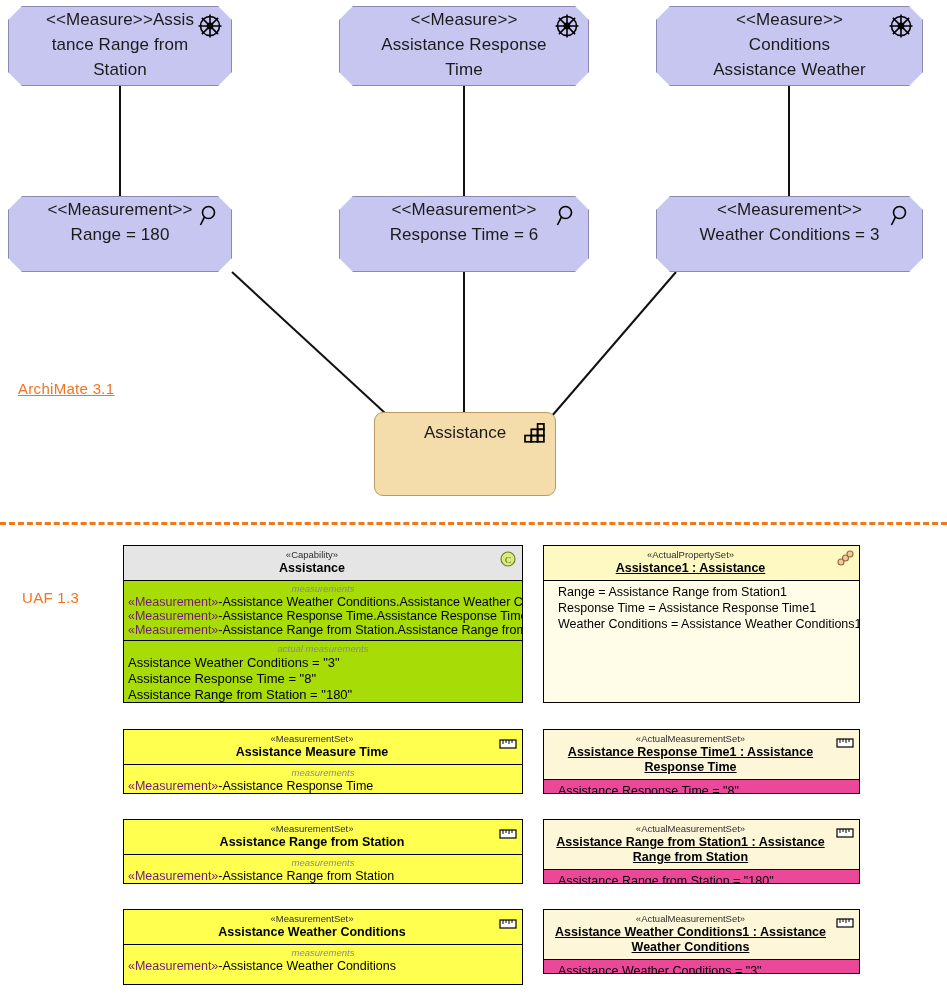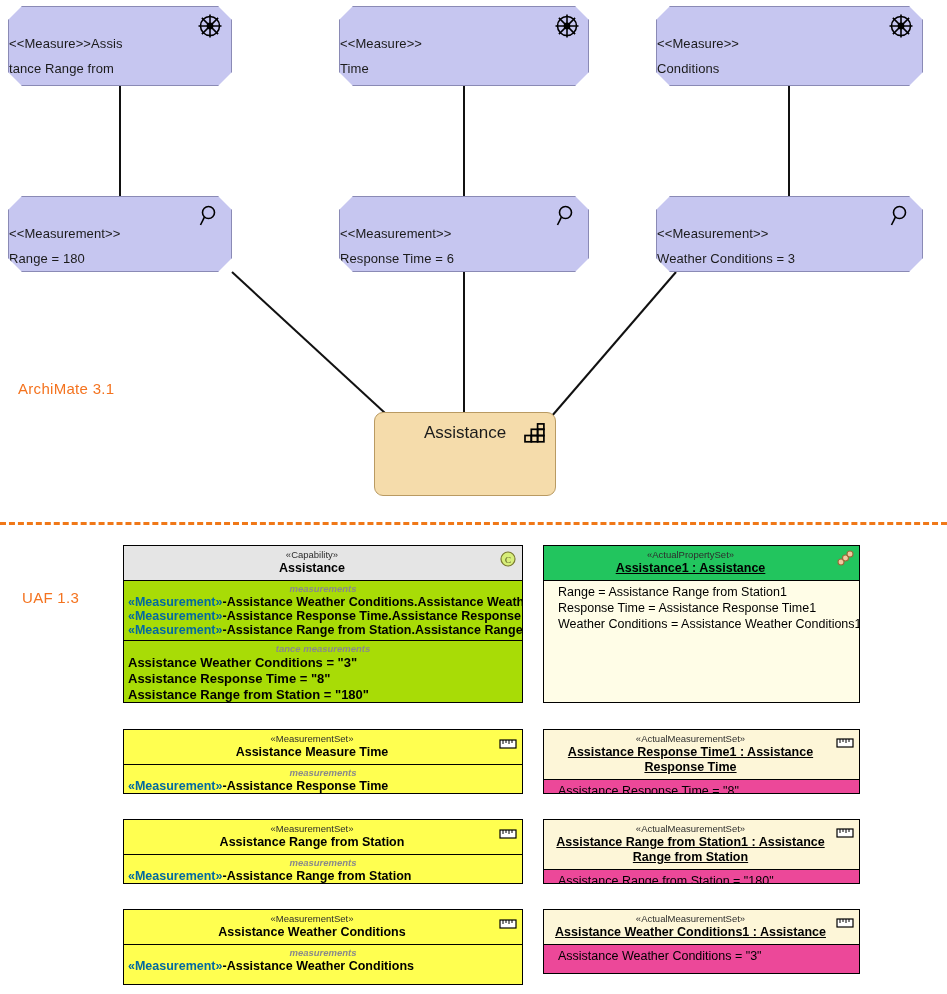--- a/index.html
+++ b/index.html
@@ -15,23 +15,24 @@
   .am-node{
     position:absolute;
     background:#c6c6f0;
     border:1px solid #8a8ab5;
     box-sizing:border-box;
     -webkit-clip-path:polygon(14px 0,calc(100% - 14px) 0,100% 14px,100% calc(100% - 14px),calc(100% - 14px) 100%,14px 100%,0 calc(100% - 14px),0 14px);
     clip-path:polygon(14px 0,calc(100% - 14px) 0,100% 14px,100% calc(100% - 14px),calc(100% - 14px) 100%,14px 100%,0 calc(100% - 14px),0 14px);
     display:flex;align-items:flex-start;justify-content:center;
   }
   .am-node .am-text{
-    font-size:13px;
+    text-align:center;
+    font-size:17px;
     line-height:25px;
-    padding-top:24px;
+    padding-top:0;
     width:100%;
     color:#1b1b1b;
     letter-spacing:.1px;
   }
   .am-icon{position:absolute;right:8px;top:6px;width:26px;height:26px;}
 
   
   .am-cap{
     position:absolute;
     background:#f5dcab;
@@ -76,37 +77,36 @@
     font-family:"Liberation Sans", sans-serif;
   }
   .uml .nm{
     display:block;font-weight:bold;font-size:12.5px;line-height:15px;
   }
   .uml .nm.under{text-decoration:underline;}
   .uml .hdr-icon{position:absolute;right:4px;top:4px;width:20px;height:18px;}
   .uml .compartment{
     border-bottom:1.5px solid #000;
     padding:1px 4px 3px 4px;
-    font-weight:bold;
   }
   .uml .compartment:last-child{border-bottom:none;}
   .uml .comp-title{
     display:block;text-align:center;font-style:italic;font-size:9.5px;
     color:#8a8a8a;line-height:13px;
   }
   .uml .row{display:block;line-height:14px;white-space:nowrap;font-size:12.5px;}
-  .uml .mstereo{color:#0369a1;}
+  .uml .mstereo{color:#701a75;}
   .uml .plain{padding:3px 4px 3px 14px;}
   .uml .plain .row{line-height:16px;}
 
   .cap-box{background:#a8dc06;}
   .cap-box .hdr{background:#e5e5e5;}
   .yellow{background:#ffff50;}
   .cream{background:#fffde7;}
-  .cream .hdr{background:#22c55e;}
+  .cream .hdr{background:#fef9c3;}
   .ivory{background:#ec4899;}
   .ivory .hdr{background:#fdf6d8;}
 </style>
 </head>
 <body>
 
 <div id="stage">
 
   <svg class="lines" viewBox="0 0 947 994">
     <line x1="120" y1="85" x2="120" y2="196" stroke="#111" stroke-width="2"></line>
@@ -131,22 +131,22 @@
         <line x1="1.5" y1="13" x2="24.5" y2="13"></line>
         <line x1="4.9" y1="4.9" x2="21.1" y2="21.1"></line>
         <line x1="21.1" y1="4.9" x2="4.9" y2="21.1"></line>
       </g>
     </svg>
   </div>
 
   <div class="am-node" style="left:339px;top:6px;width:250px;height:80px;">
     <div class="am-text">
       <div>&lt;&lt;Measure&gt;&gt;</div>
+      <div>Assistance Response</div>
       <div>Time</div>
-      <div>Assistance Response</div>
     </div>
     <svg class="am-icon" viewBox="0 0 26 26">
       <circle cx="13" cy="13" r="9.5" fill="none" stroke="#000" stroke-width="1.6"></circle>
       <circle cx="13" cy="13" r="3.4" fill="#000"></circle>
       <g stroke="#000" stroke-width="1.6">
         <line x1="13" y1="1.5" x2="13" y2="24.5"></line>
         <line x1="1.5" y1="13" x2="24.5" y2="13"></line>
         <line x1="4.9" y1="4.9" x2="21.1" y2="21.1"></line>
         <line x1="21.1" y1="4.9" x2="4.9" y2="21.1"></line>
       </g>
@@ -211,42 +211,42 @@
         <rect x="1" y="12.5" width="6.3" height="6.3"></rect>
         <rect x="7.3" y="6.3" width="6.3" height="6.3"></rect>
         <rect x="7.3" y="12.5" width="6.3" height="6.3"></rect>
         <rect x="13.6" y="0.9" width="6.3" height="5.4"></rect>
         <rect x="13.6" y="6.3" width="6.3" height="6.3"></rect>
         <rect x="13.6" y="12.5" width="6.3" height="6.3"></rect>
       </g>
     </svg>
   </div>
 
-  <div class="notation" style="left:18px;top:380px;">ArchiMate 3.1</div>
+  <div class="notation" style="left:18px;top:380px;text-decoration:underline;">ArchiMate 3.1</div>
   <div class="notation" style="left:22px;top:589px;">UAF 1.3</div>
 
   <div class="divider" style="top:522px;"></div>
 
   <div class="uml cap-box" style="left:123px;top:545px;width:400px;height:158px;">
     <div class="hdr">
       <span class="stereo">«Capability»</span>
       <span class="nm">Assistance</span>
       <svg class="hdr-icon" viewBox="0 0 20 18">
         <circle cx="10" cy="9" r="7" fill="#d7ee7a" stroke="#7a7a30" stroke-width="1.2"></circle>
         <text x="10" y="12.6" text-anchor="middle" font-size="9" font-family="'Liberation Serif',serif" fill="#4a4a18">C</text>
       </svg>
     </div>
     <div class="compartment">
       <span class="comp-title">measurements</span>
       <span class="row"><span class="mstereo">«Measurement»</span><span>-Assistance Weather Conditions.Assistance Weather Conditions</span></span>
       <span class="row"><span class="mstereo">«Measurement»</span><span>-Assistance Response Time.Assistance Response Time</span></span>
       <span class="row"><span class="mstereo">«Measurement»</span><span>-Assistance Range from Station.Assistance Range from Station</span></span>
     </div>
     <div class="compartment">
-      <span class="comp-title">tance measurements</span>
+      <span class="comp-title">actual measurements</span>
       <span class="row" style="font-size:13px;line-height:16px;">Assistance Weather Conditions = "3"</span>
       <span class="row" style="font-size:13px;line-height:16px;">Assistance Response Time = "8"</span>
       <span class="row" style="font-size:13px;line-height:16px;">Assistance Range from Station = "180"</span>
     </div>
   </div>
 
   <div class="uml cream" style="left:543px;top:545px;width:317px;height:158px;">
     <div class="hdr">
       <span class="stereo">«ActualPropertySet»</span>
       <span class="nm under">Assistance1 : Assistance</span>
@@ -360,20 +360,21 @@
     </div>
     <div class="plain">
       <span class="row">Assistance Range from Station = "180"</span>
     </div>
   </div>
 
   <div class="uml ivory" style="left:543px;top:909px;width:317px;height:65px;">
     <div class="hdr">
       <span class="stereo">«ActualMeasurementSet»</span>
       <span class="nm under">Assistance Weather Conditions1 : Assistance</span>
+      <span class="nm under">Weather Conditions</span>
       <svg class="hdr-icon" viewBox="0 0 20 18">
         <rect x="2" y="5" width="16" height="8" fill="#fff" stroke="#000" stroke-width="1.2"></rect>
         <g stroke="#000" stroke-width="1">
           <line x1="5" y1="5" x2="5" y2="9"></line>
           <line x1="8" y1="5" x2="8" y2="8"></line>
           <line x1="11" y1="5" x2="11" y2="9"></line>
           <line x1="14" y1="5" x2="14" y2="8"></line>
         </g>
       </svg>
     </div>

